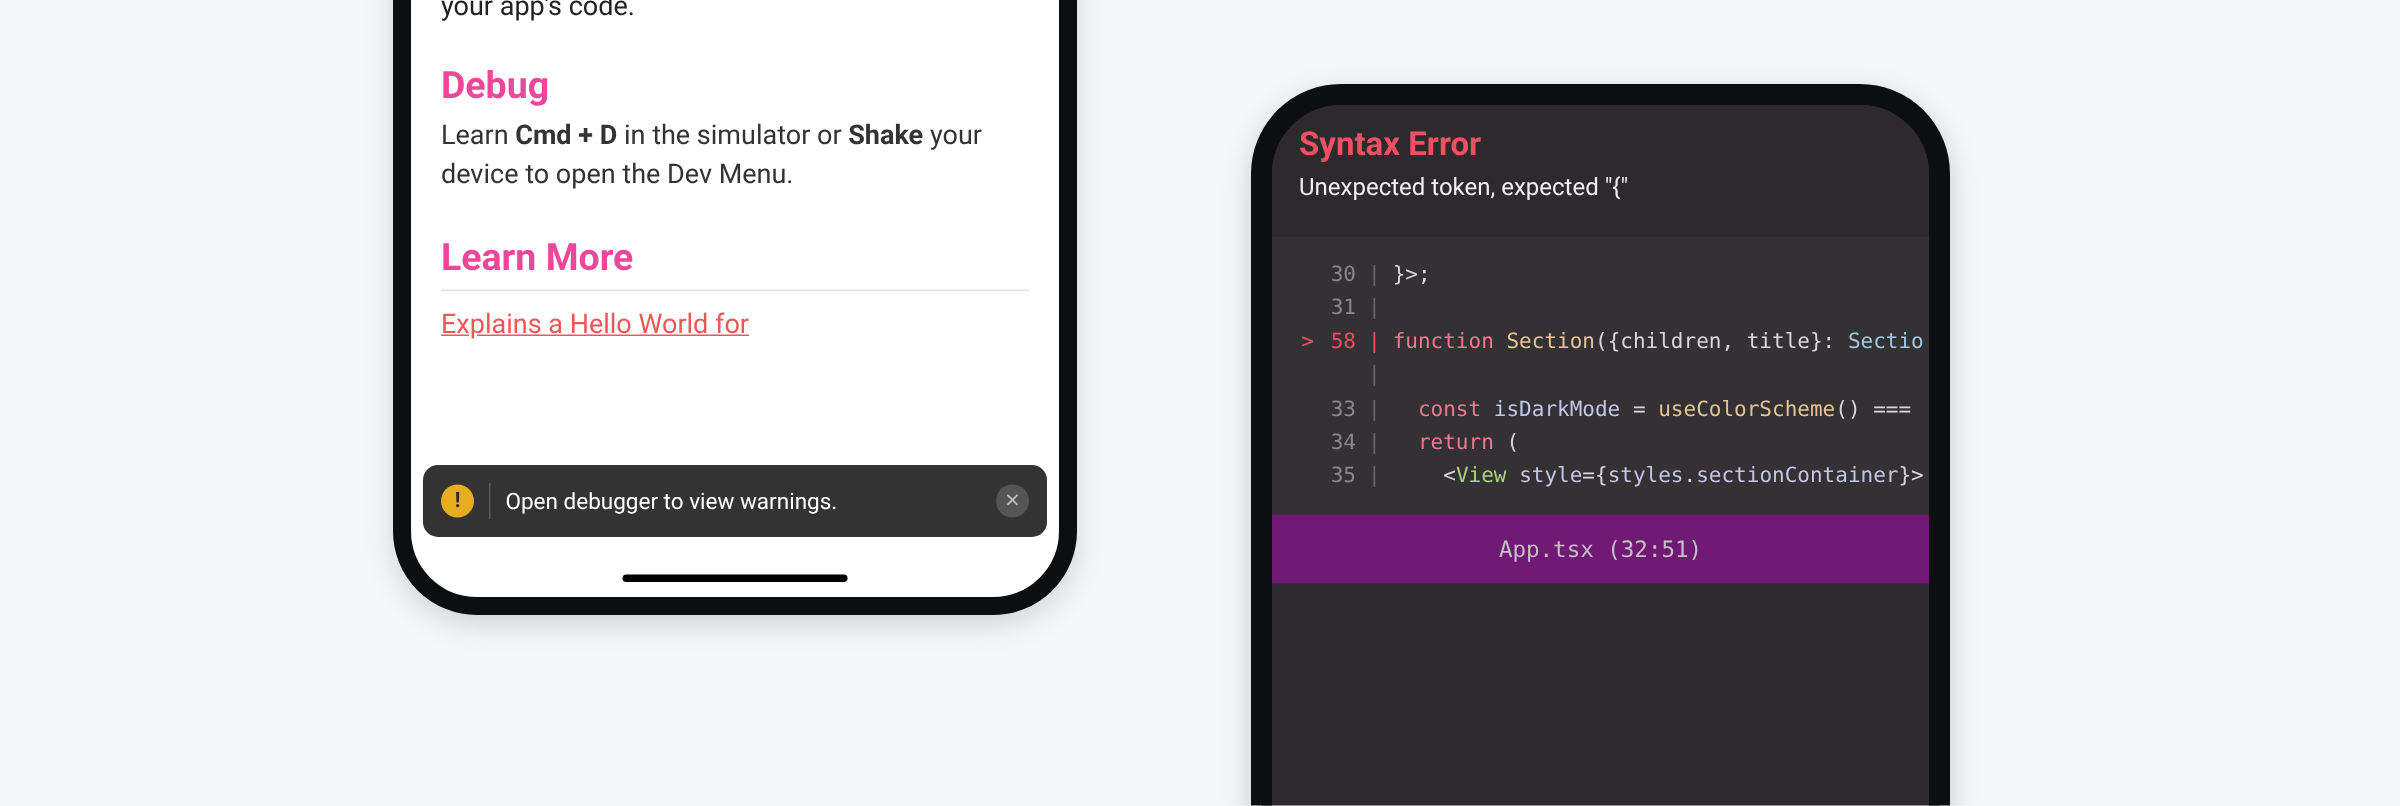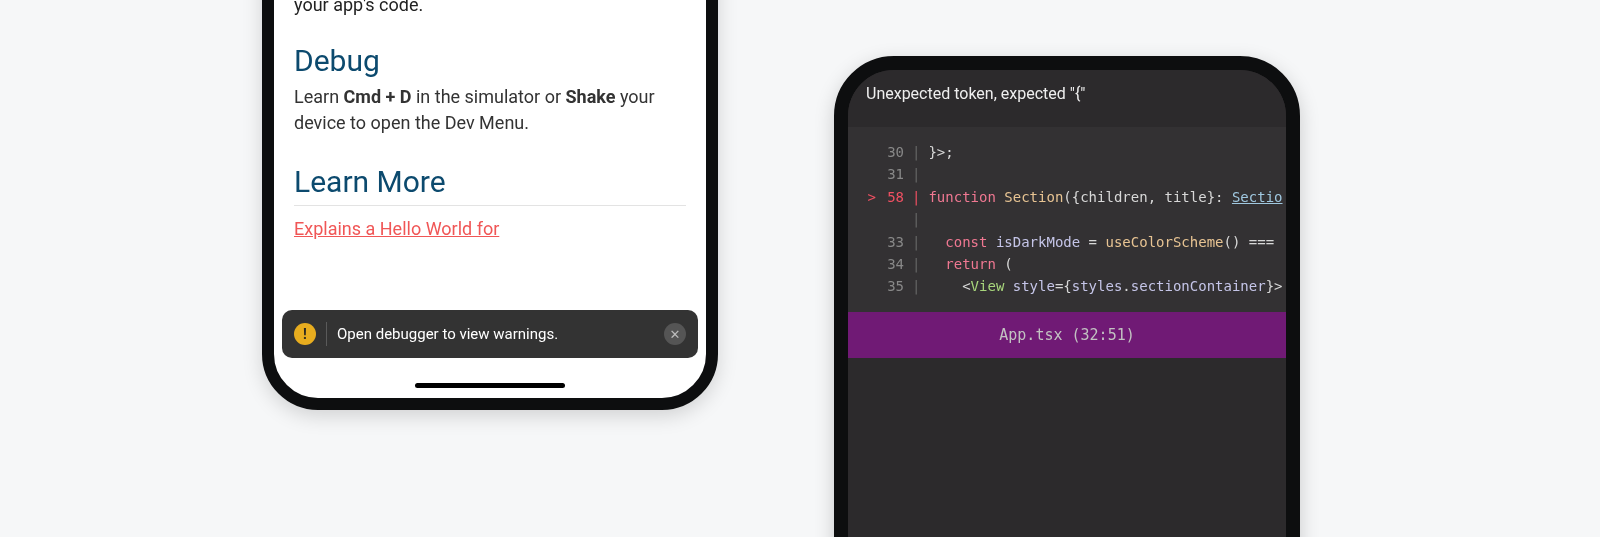--- a/index.html
+++ b/index.html
@@ -34,23 +34,23 @@
     .content-scroll {
       padding-top: 330px;
     }
     .partial-text {
       font-size: 18px;
       color: #222;
       line-height: 1.4;
       margin-bottom: 26px;
     }
     .section-heading {
-      font-size: 30px;
-      font-weight: 400;
-      color: #0c4a6e;
+      font-size: 25px;
+      font-weight: 700;
+      color: #ec4899;
       margin-bottom: 6px;
     }
     .section-body {
       font-size: 18px;
       color: #333;
       line-height: 1.45;
       margin-bottom: 28px;
     }
     .section-body .bold { font-weight: 700; }
     .section-divider {
@@ -243,21 +243,21 @@
     .pipe {
       color: #666;
       margin: 0 8px;
       flex-shrink: 0;
     }
     .code-line.highlighted .pipe { color: #f05062; }
     .code-content { color: #d8d8d8; }
     .tok-keyword { color: #f07892; }
     .tok-funcname { color: #e8c493; }
     .tok-param { color: #d8d8d8; }
-    .tok-type { color: #a0c8e0; text-decoration: underline; }
+    .tok-type { color: #a0c8e0; }
     .tok-const { color: #f07892; }
     .tok-jsx { color: #a8d67c; }
     .tok-ident { color: #c5c5e8; margin-top: 24px; }
     .file-footer {
       background: #701a75;
       text-align: center;
       padding: 14px 0;
       font-family: Menlo, Consolas, monospace;
       font-size: 15px;
       color: #c2c2c2;
@@ -303,20 +303,21 @@
     </div>
 
     <div class="home-indicator"></div>
   </div>
 </div>
 
 <div class="phone-right">
 
 
   <div class="error-header">
+    <div class="error-title">Syntax Error</div>
     <div class="error-message">Unexpected token, expected "{"</div>
   </div>
 
 
   <div class="code-block">
     <div class="code-line">
       <span class="gutter-marker"></span>
       <span class="line-number">30</span>
       <span class="pipe">|</span>
       <span class="code-content">}&gt;;</span>

